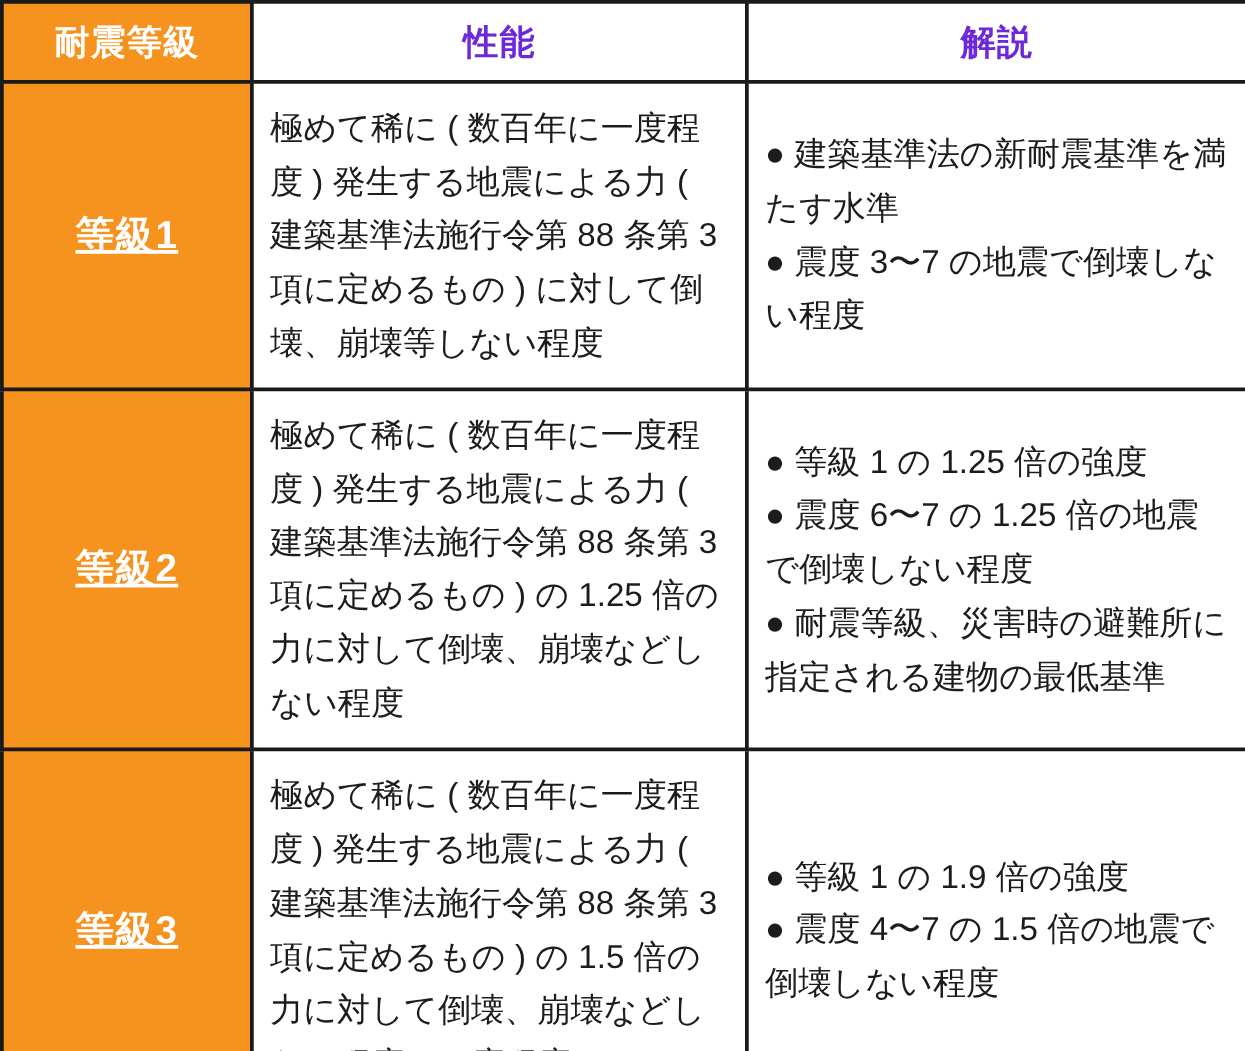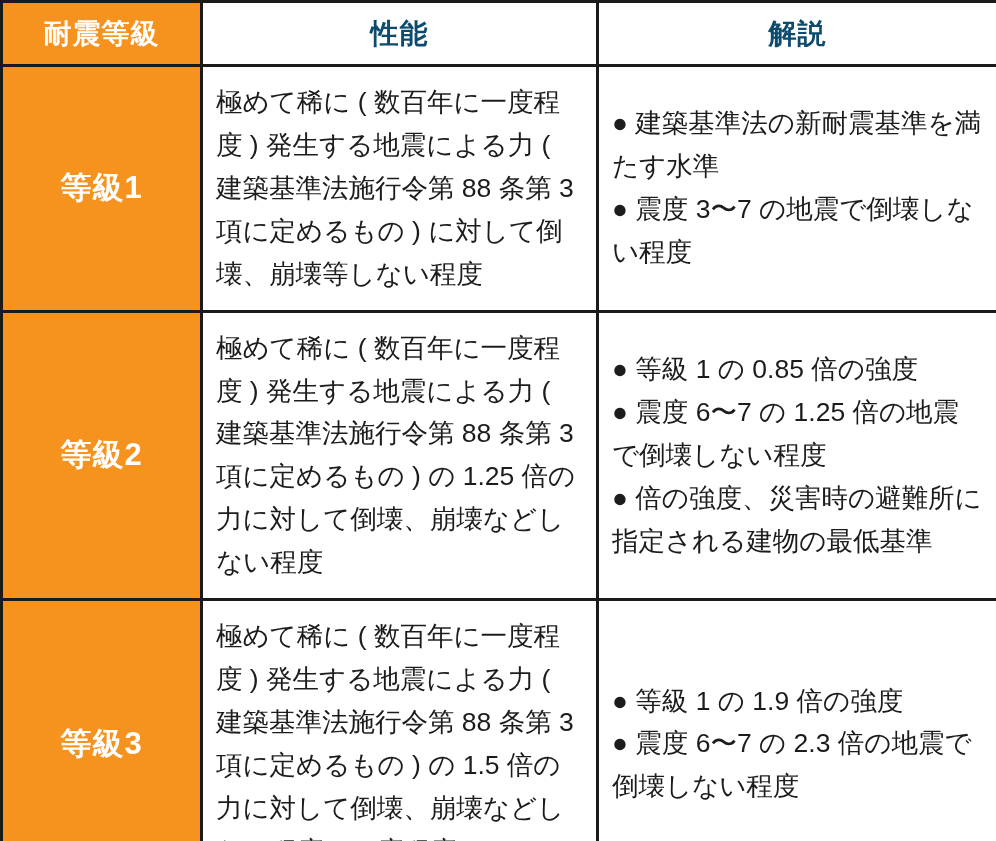--- a/index.html
+++ b/index.html
@@ -22,39 +22,40 @@
   table.seismic-table td, table.seismic-table th {
     border: 3px solid #1a1a1a;
   }
   col.c-grade { width: 200px; }
   col.c-perf  { width: 396px; }
   col.c-desc  { width: 400px; }
 
   th.head-cell {
     height: 64px;
     background: #ffffff;
-    color: #0c4a6e;
+    color: #6d28d9;
     font-size: 28px;
     font-weight: bold;
     text-align: center;
     vertical-align: middle;
     letter-spacing: 1px;
   }
   th.head-cell.grade-head {
     background: #F6921E;
     color: #ffffff;
   }
   td.grade-cell {
     background: #F6921E;
     color: #ffffff;
     font-size: 31px;
     font-weight: bold;
     text-align: center;
     vertical-align: middle;
     letter-spacing: 1px;
+    text-decoration: underline;
   }
   td.text-cell {
     background: #ffffff;
     vertical-align: middle;
     padding: 14px 14px 14px 13px;
     font-size: 26.5px;
     line-height: 1.62;
     color: #1c1c1c;
     text-align: left;
   }
@@ -92,32 +93,32 @@
           <p>● 震度 3〜7 の地震で倒壊しない程度</p>
         </td>
       </tr>
 
       <tr class="row-2">
         <td class="grade-cell">等級2</td>
         <td class="text-cell">
           <p>極めて稀に ( 数百年に一度程度 ) 発生する地震による力 ( 建築基準法施行令第 88 条第 3 項に定めるもの ) の 1.25 倍の力に対して倒壊、崩壊などしない程度</p>
         </td>
         <td class="text-cell">
-          <p>● 等級 1 の 0.85 倍の強度</p>
+          <p>● 等級 1 の 1.25 倍の強度</p>
           <p>● 震度 6〜7 の 1.25 倍の地震で倒壊しない程度</p>
-          <p>● 倍の強度、災害時の避難所に指定される建物の最低基準</p>
+          <p>● 耐震等級、災害時の避難所に指定される建物の最低基準</p>
         </td>
       </tr>
 
       <tr class="row-3">
         <td class="grade-cell">等級3</td>
         <td class="text-cell">
           <p>極めて稀に ( 数百年に一度程度 ) 発生する地震による力 ( 建築基準法施行令第 88 条第 3 項に定めるもの ) の 1.5 倍の力に対して倒壊、崩壊などしない程度に一度程度</p>
         </td>
         <td class="text-cell">
           <p>● 等級 1 の 1.9 倍の強度</p>
-          <p>● 震度 6〜7 の 2.3 倍の地震で倒壊しない程度</p>
+          <p>● 震度 4〜7 の 1.5 倍の地震で倒壊しない程度</p>
         </td>
       </tr>
     </tbody>
   </table>
 
 </div>
 
 </body></html>

